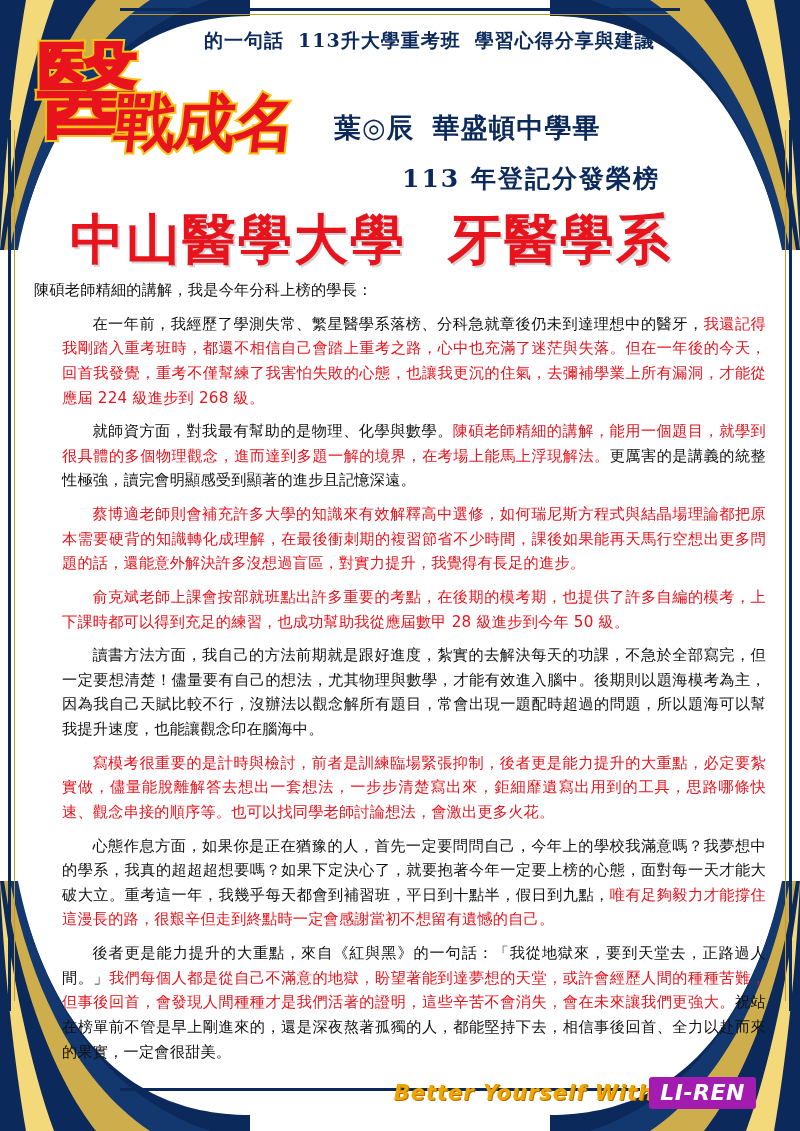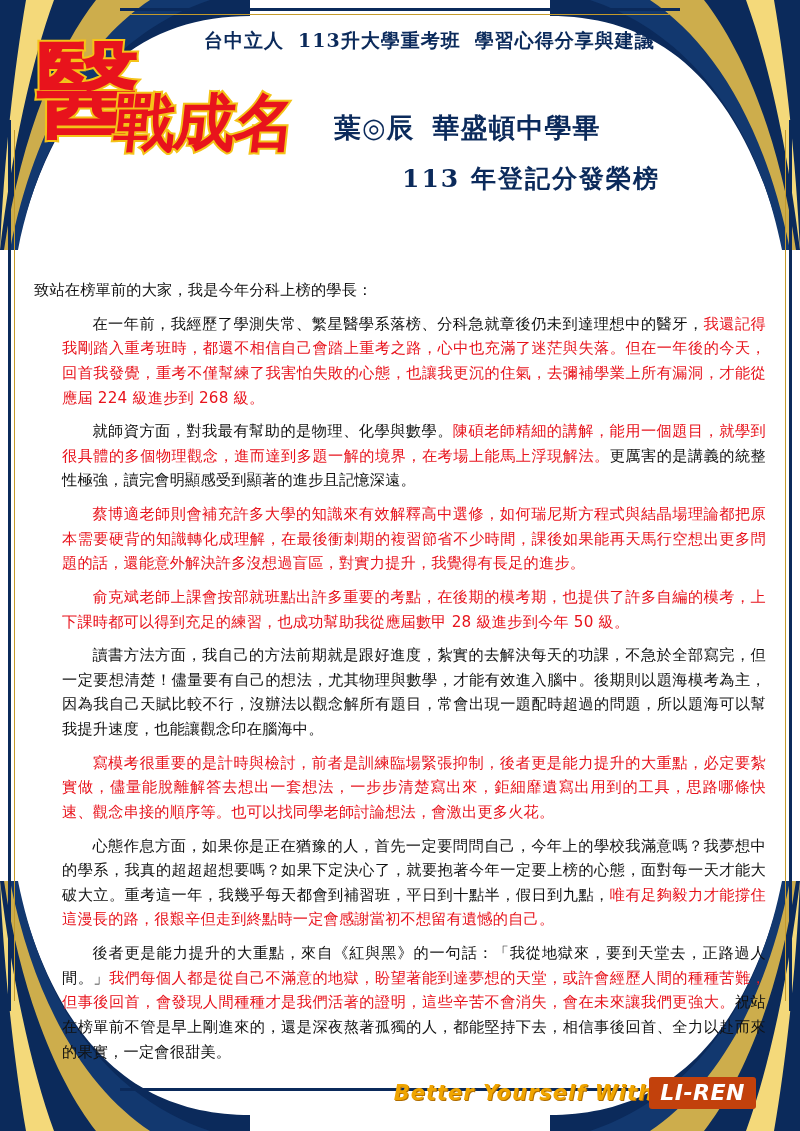--- a/index.html
+++ b/index.html
@@ -183,21 +183,21 @@
     font-style: italic;
     color: #f0a500;
     letter-spacing: 1px;
     white-space: nowrap;
     text-shadow: 1px 1px 0 #b06d00;
   }
   .brand-chip {
     position: absolute;
     right: 44px;
     bottom: 12px;
-    background: #c2410c;
+    background: #a21caf;
     color: #ffffff;
     font-family: "DejaVu Sans", "Liberation Sans", sans-serif;
     font-weight: bold;
     font-style: italic;
     font-size: 22px;
     padding: 3px 11px 4px 11px;
     border-radius: 3px;
     letter-spacing: 0.5px;
     white-space: nowrap;
   }
@@ -262,36 +262,39 @@
 <div class="page">
 
   <div class="header">
 
     <div class="logo-badge">
       <span class="logo-yi">醫</span>
       <span class="logo-zcm">戰成名</span>
     </div>
 
     <div class="kicker">
-      <span>台中立人</span><span class="sp"></span><span>113升大學重考班</span><span class="sp"></span><span>學習心得分享與建議</span>
+      <span>的一句話</span><span class="sp"></span><span>113升大學重考班</span><span class="sp"></span><span>學習心得分享與建議</span>
     </div>
 
     <div class="name-line">
       <span>葉◎辰</span><span class="sp" style="display:inline-block;width:18px"></span><span>華盛頓中學畢</span>
     </div>
 
     <div class="year-line">113 年登記分發榮榜</div>
 
+    <div class="school-line">
+      <span>中山醫學大學</span><span class="gap"></span><span>牙醫學系</span>
+    </div>
 
   </div>
 
   <div class="body-text">
 
     <p>
-      <span>致站在榜單前的大家，我是今年分科上榜的學長：</span>
+      <span>陳碩老師精細的講解，我是今年分科上榜的學長：</span>
     </p>
 
     <p class="indent">
       <span>在一年前，我經歷了學測失常、繁星醫學系落榜、分科急就章後仍未到達理想中的醫牙，</span><span class="hl">我還記得我剛踏入重考班時，都還不相信自己會踏上重考之路，心中也充滿了迷茫與失落。但在一年後的今天，回首我發覺，重考不僅幫練了我害怕失敗的心態，也讓我更沉的住氣，去彌補學業上所有漏洞，才能從應屆 224 級進步到 268 級。</span>
     </p>
 
     <p class="indent">
       <span>就師資方面，對我最有幫助的是物理、化學與數學。</span><span class="hl">陳碩老師精細的講解，能用一個題目，就學到很具體的多個物理觀念，進而達到多題一解的境界，在考場上能馬上浮現解法。</span><span>更厲害的是講義的統整性極強，讀完會明顯感受到顯著的進步且記憶深遠。</span>
     </p>
 

